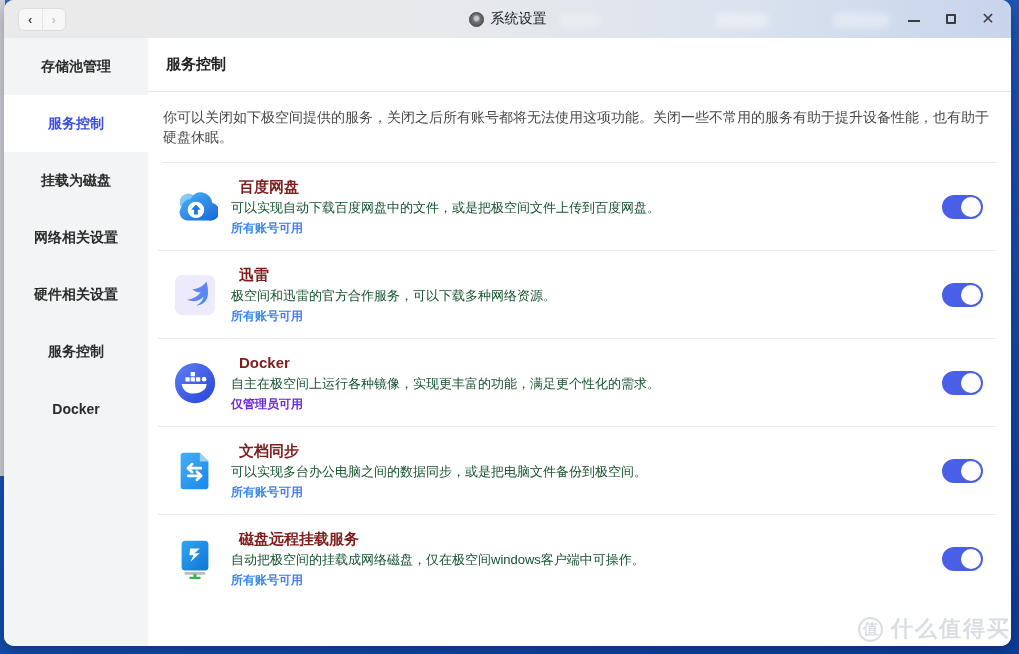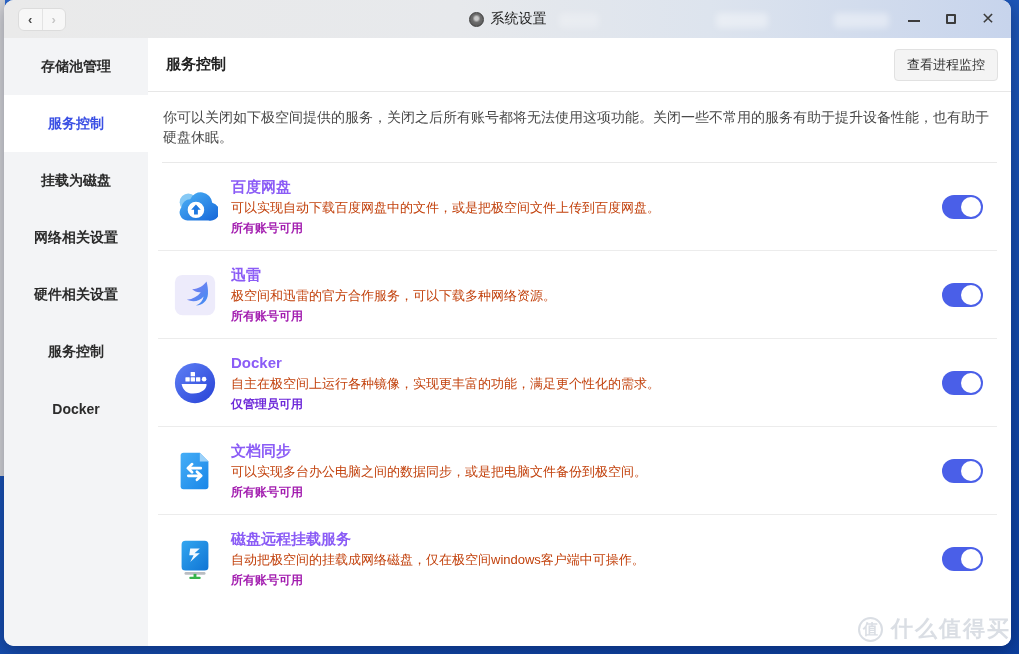--- a/index.html
+++ b/index.html
@@ -74,24 +74,24 @@
   .c-desc { padding:16px 16px 15px 15px; font-size:14px; color:#4a4a4a; line-height:1.4; }
   .hr { height:1px; background:#e9e9e9; margin:0 14px; }
 
   .services { flex:1; overflow:hidden; padding:0 14px 0 10px; }
   .service-row { display:flex; align-items:center; padding:14px 0 14px 0; }
   .service-row + .service-row { border-top:1px solid #ececec; }
   .svc-icon { width:46px; height:46px; margin:0 13px 0 14px; flex:0 0 46px;
     display:flex; align-items:center; justify-content:center; }
   .svc-icon svg { width:46px; height:46px; display:block; }
   .svc-text { flex:1; min-width:0; }
-  .svc-name { font-size:15px; font-weight:bold; color:#8b5cf6; line-height:19px; }
-  .svc-desc { font-size:13px; color:#c2410c; line-height:18px; margin-top:3px; }
+  .svc-name { font-size:15px; font-weight:bold; color:#7f1d1d; line-height:19px;margin-left:8px; }
+  .svc-desc { font-size:13px; color:#14532d; line-height:18px; margin-top:3px; }
   .svc-badge { font-size:12px; line-height:16px; margin-top:3px; font-weight:600; }
-  .badge-green { color:#a21caf; }
+  .badge-green { color:#3b82f6; }
   .badge-orange { color:#6d28d9; }
 
   .toggle { width:41px; height:24px; border-radius:12px; background:#4a5fe8;
     position:relative; flex:0 0 41px; margin-right:14px; cursor:pointer; }
   .toggle .knob { position:absolute; top:2px; right:2px; width:20px; height:20px;
     border-radius:50%; background:#fff; }
 
   
   .watermark { position:absolute; right:8px; bottom:10px; z-index:6;
     display:flex; align-items:center; gap:8px;
@@ -145,21 +145,20 @@
       <div class="side-item">网络相关设置</div>
       <div class="side-item">硬件相关设置</div>
       <div class="side-item">服务控制</div>
       <div class="side-item">Docker</div>
     </div>
 
     <div class="content">
 
       <div class="c-header">
         <span class="c-title">服务控制</span>
-        <button class="c-action">查看进程监控</button>
       </div>
 
       <div class="c-desc">你可以关闭如下极空间提供的服务，关闭之后所有账号都将无法使用这项功能。关闭一些不常用的服务有助于提升设备性能，也有助于硬盘休眠。</div>
       <div class="hr"></div>
 
       <div class="services">
 
         <div class="service-row">
           <div class="svc-icon">
             <svg viewBox="0 0 48 48">

